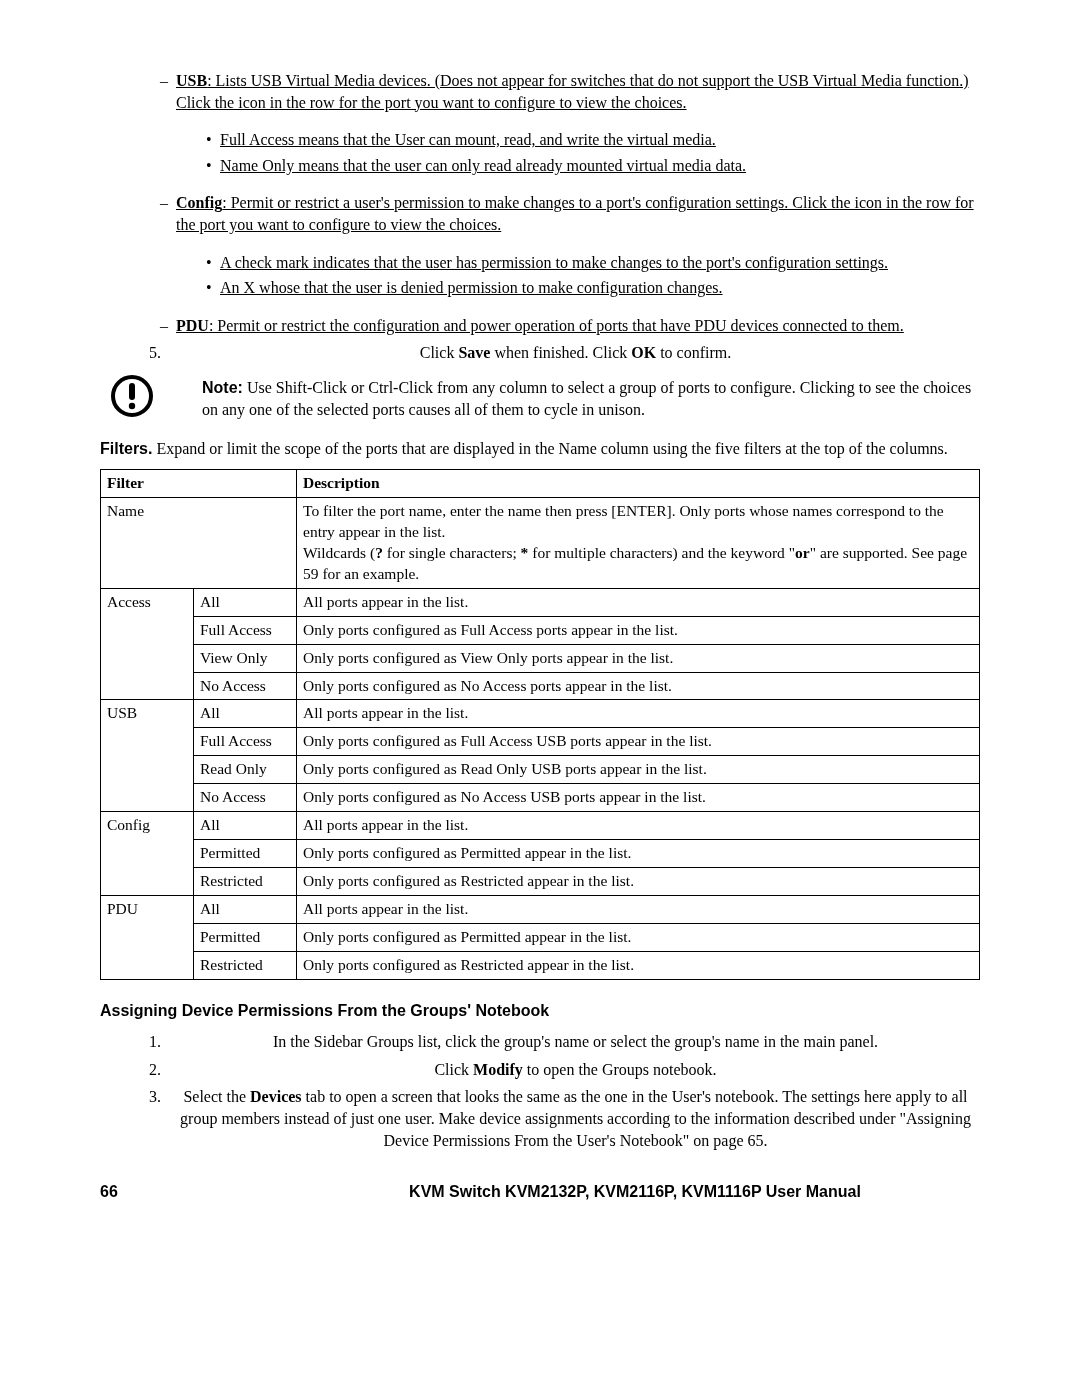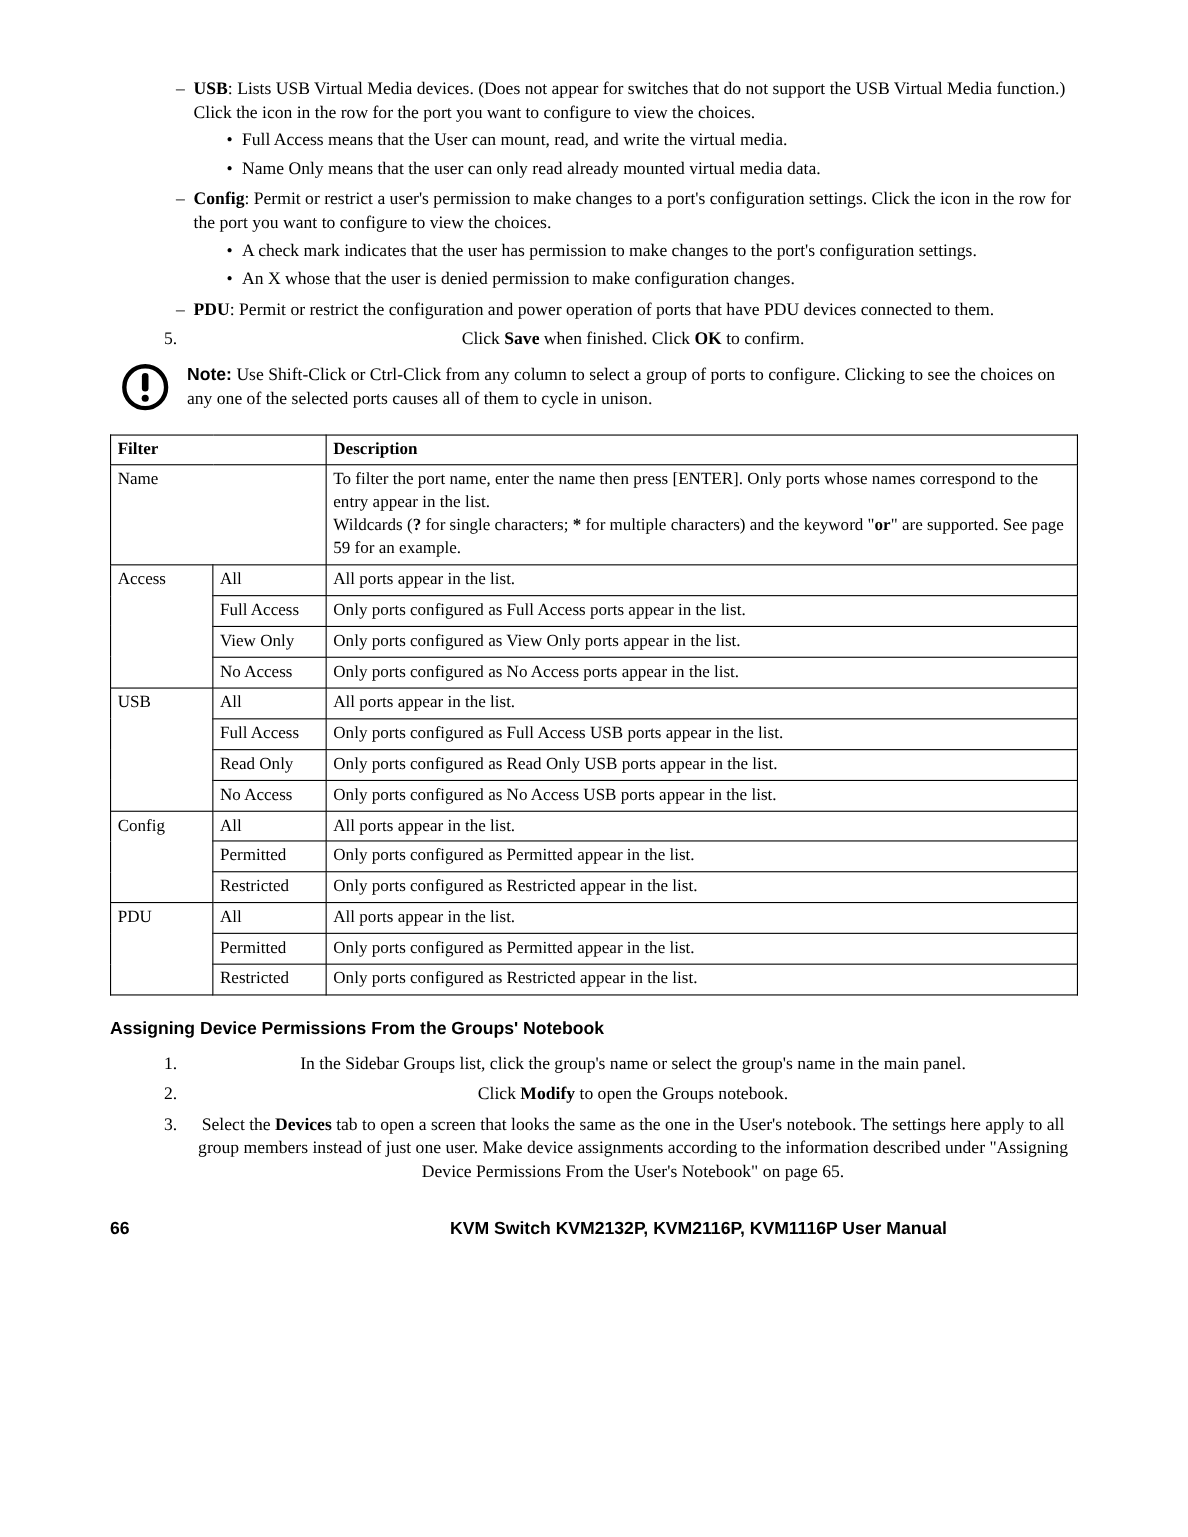--- a/index.html
+++ b/index.html
@@ -13,35 +13,36 @@
     width: 1080px;
     box-sizing: border-box;
   }
   .content {
     max-width: 880px;
   }
   ul.dash {
     list-style: none;
     padding-left: 60px;
     margin: 0;
+    text-decoration: underline;
   }
   ul.dash > li {
     position: relative;
     padding-left: 16px;
     margin-bottom: 6px;
   }
   ul.dash > li::before {
     content: "–";
     position: absolute;
     left: 0;
   }
   ul.bullet {
     list-style: none;
     padding-left: 30px;
-    margin: 4px 0;
+    margin: 16px 0;
   }
   ul.bullet > li {
     position: relative;
     padding-left: 14px;
     margin-bottom: 4px;
   }
   ul.bullet > li::before {
     content: "•";
     position: absolute;
     left: 0;
@@ -51,22 +52,23 @@
     padding-left: 65px;
     margin: 6px 0;
     text-align: center;
   }
   ol.numbered > li {
     padding-left: 6px;
     margin-bottom: 6px;
   }
   .note-row {
     display: flex;
-    align-items: flex-start;
+    align-items: center;
     margin: 10px 0 14px 0;
+    gap: 32px;
   }
   .note-icon {
     flex: 0 0 auto;
     margin-right: 16px;
     margin-left: 10px;
   }
   .note-text {
     flex: 1;
   }
   .bold {
@@ -146,20 +148,23 @@
         <circle cx="22" cy="22" r="19" fill="none" stroke="#000" stroke-width="4"></circle>
         <rect x="19" y="9" width="6" height="17" rx="3" fill="#000"></rect>
         <circle cx="22" cy="32" r="3.2" fill="#000"></circle>
       </svg>
     </div>
     <div class="note-text">
       <span class="bold" style="font-family: Arial, Helvetica, sans-serif;">Note:</span><span> Use Shift-Click or Ctrl-Click from any column to select a group of ports to configure. Clicking to see the choices on any one of the selected ports causes all of them to cycle in unison.</span>
     </div>
   </div>
 
+  <p class="filters-para">
+    <span class="bold" style="font-family: Arial, Helvetica, sans-serif;">Filters.</span><span> Expand or limit the scope of the ports that are displayed in the Name column using the five filters at the top of the columns.</span>
+  </p>
 
   <table class="filters">
     <tbody>
         <tr>
       <th colspan="2">Filter</th>
       <th>Description</th>
     </tr>
     <tr>
       <td colspan="2">Name</td>
       <td>

